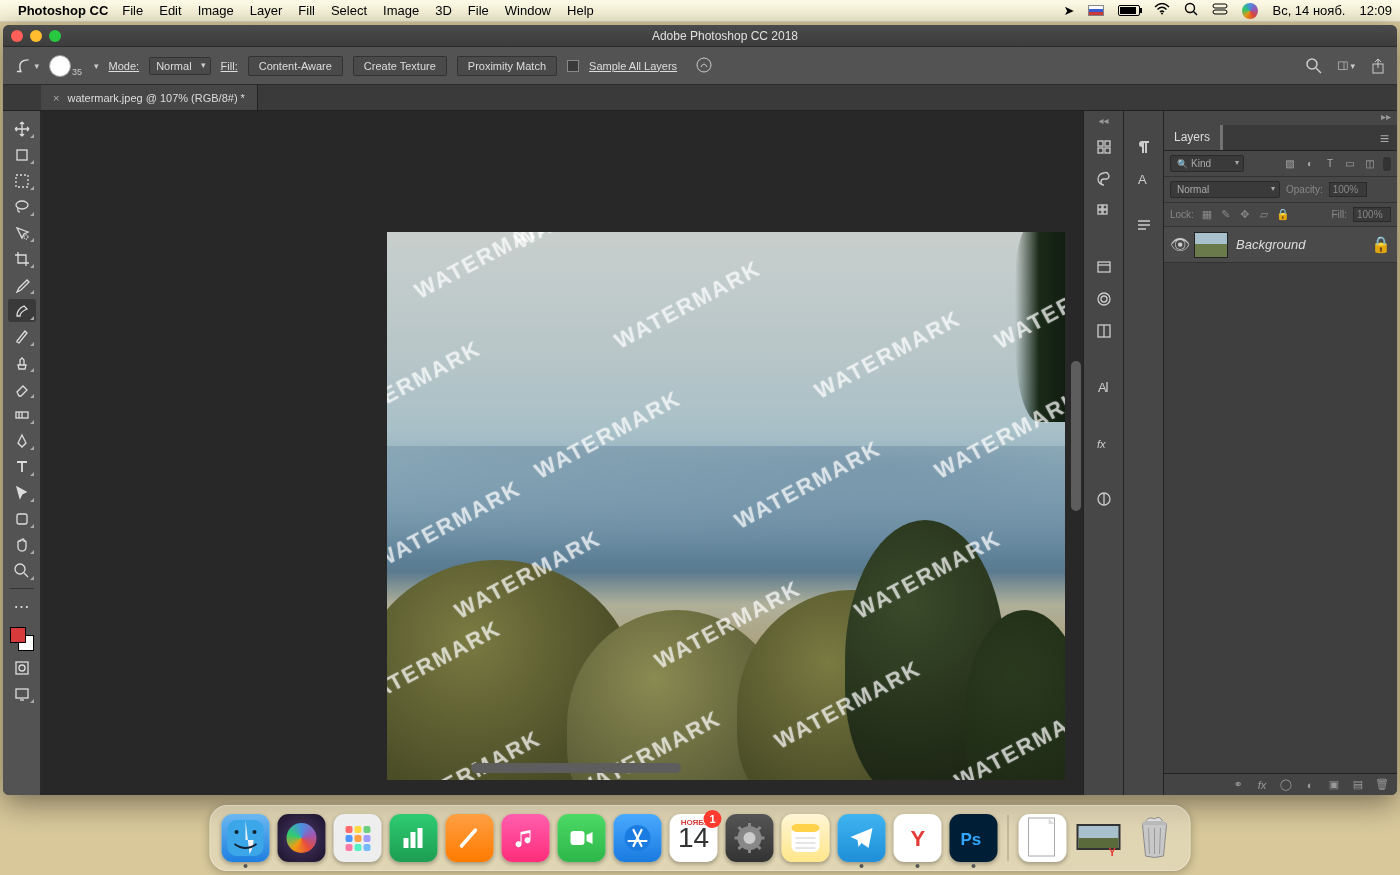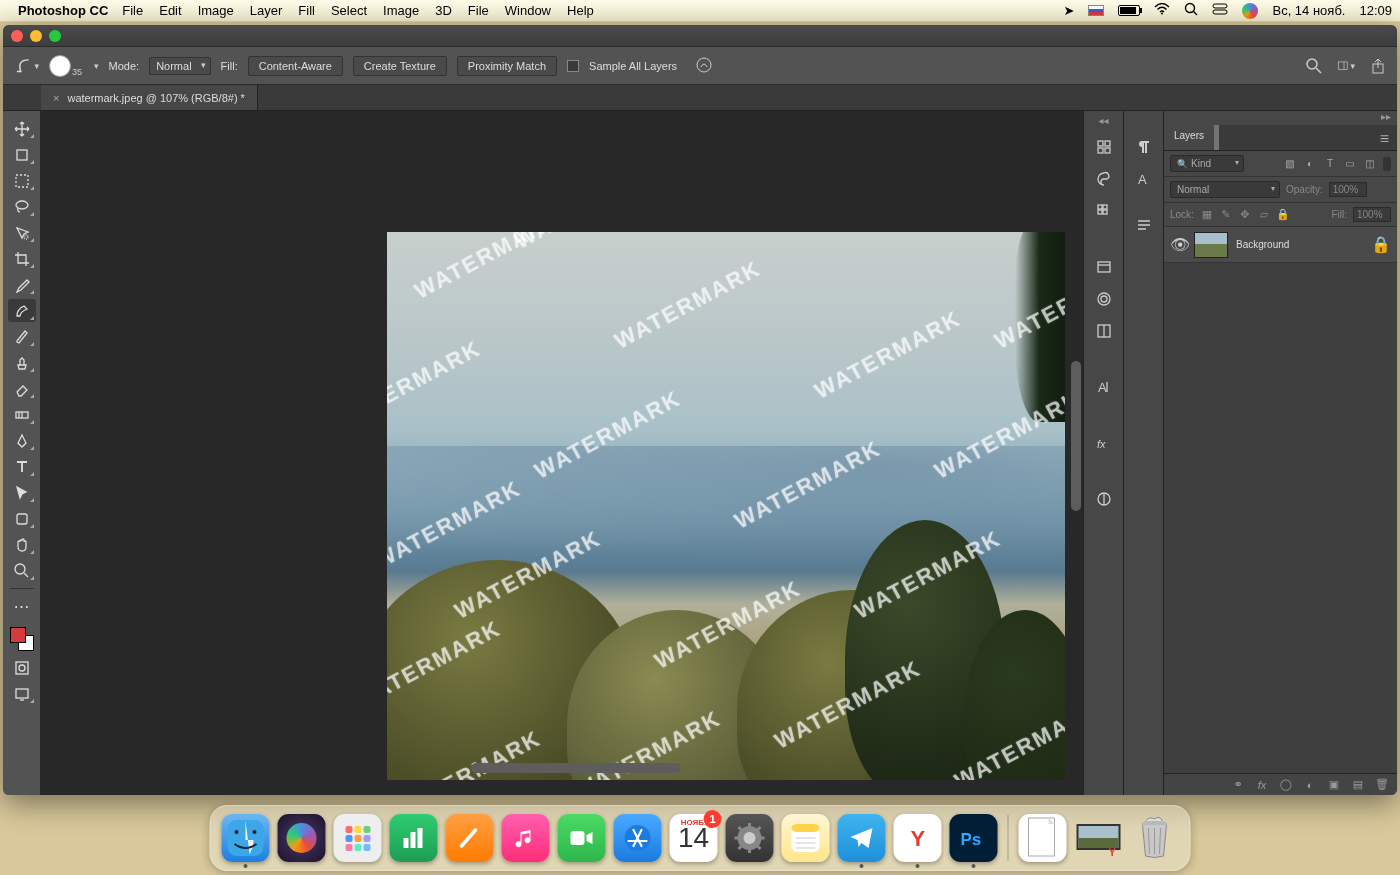--- a/index.html
+++ b/index.html
@@ -26,21 +26,21 @@
 .tbtn.red { background:#ff5f57; } .tbtn.yel { background:#febc2e; } .tbtn.grn { background:#28c840; }
 .titlebar .title { flex:1; text-align:center; font-size:12px; color:#e0e0e0; }
 
 
 .optbar { height: 38px; background: #535353; border-bottom:1px solid #2a2a2a; display:flex; align-items:center; padding:0 10px; gap:10px; color:#ddd; font-size:11px; }
 .tool-icon-sm { width:26px; height:26px; display:flex; align-items:center; justify-content:center; }
 .brush-swatch { width:22px; height:22px; border-radius:50%; background:#fff; border:1px solid #999; }
 .brush-wrap { display:flex; align-items:flex-end; line-height:1; gap:1px; }
 .brush-wrap small { font-size:9px; color:#ccc; }
 .arrow-down { font-size:9px; color:#ccc; margin-left:2px; }
-.label { color:#ddd; }
+.label { color:#ddd;text-decoration:underline; }
 .select { background:#4a4a4a; border:1px solid #333; padding:2px 18px 2px 6px; color:#ddd; font-size:11px; position:relative; border-radius:2px; min-width:56px; }
 .select:after { content:'▾'; position:absolute; right:4px; top:2px; font-size:9px; color:#ccc; }
 .segbtn { background:#4a4a4a; border:1px solid #333; padding:3px 10px; color:#ddd; font-size:11px; border-radius:2px; }
 .checkbox { width:12px; height:12px; border:1px solid #888; display:inline-block; vertical-align:middle; background:#3a3a3a; }
 .opt-right { margin-left:auto; display:flex; gap:14px; align-items:center; }
 .opt-icon { width:18px; height:18px; color:#ccc; display:flex; align-items:center; justify-content:center; }
 
 
 .doctabs { height: 26px; background:#3a3a3a; border-bottom:1px solid #222; display:flex; align-items:stretch; padding-left:38px; }
 .doctab { display:flex; align-items:center; gap:8px; padding:0 12px; background:#474747; color:#ddd; font-size:11px; border-right:1px solid #222; }
@@ -79,36 +79,36 @@
 
 .rstrip { width:40px; background:#474747; border-left:1px solid #222; display:flex; flex-direction:column; align-items:center; padding-top:4px; gap:4px; }
 .rstrip .collapse { color:#999; font-size:10px; height:14px; }
 .rstrip .picon { width:28px; height:28px; display:flex; align-items:center; justify-content:center; color:#ccc; border-radius:3px; }
 .rstrip .picon svg { width:16px; height:16px; stroke:#ccc; fill:none; stroke-width:1.3; }
 
 
 .panel-col { width:234px; background:#474747; border-left:1px solid #222; display:flex; flex-direction:column; }
 .panel-expand { height:14px; text-align:right; color:#999; font-size:10px; padding-right:6px; }
 .panel-tabs { height:26px; display:flex; background:#3a3a3a; border-bottom:1px solid #222; }
-.panel-tab { padding:5px 10px; font-size:10px; color:#ddd; background:#474747; border-right:5px solid #737373; }
+.panel-tab { padding:5px 10px; font-size:12px; color:#ddd; background:#474747; border-right:3px solid #737373; }
 .panel-row { display:flex; align-items:center; gap:6px; padding:4px 6px; font-size:10px; color:#aaa; border-bottom:1px solid #333; }
 .panel-row .mini-select { flex:0 0 auto; background:#3a3a3a; border:1px solid #2a2a2a; padding:2px 16px 2px 6px; color:#aaa; position:relative; border-radius:2px; min-width:70px; }
 .panel-row .mini-select:after { content:'▾'; position:absolute; right:4px; top:2px; font-size:8px; }
 .panel-row .mini-input { width:38px; background:#3a3a3a; border:1px solid #2a2a2a; padding:1px 3px; color:#888; font-size:10px; }
 .panel-row .lbl { color:#888; }
 .panel-row .ricons { display:flex; gap:6px; margin-left:auto; }
 .panel-row .ricons span { width:14px; height:14px; color:#aaa; display:flex; align-items:center; justify-content:center; }
 .panel-row .lockicons { display:flex; gap:5px; }
 .panel-row .lockicons span { width:14px; height:14px; color:#888; display:flex; align-items:center; justify-content:center; font-size:11px; }
 
 .layer-list { flex:1; background:#3f3f3f; overflow:auto; }
 .layer-item { display:flex; align-items:center; height:36px; background:#4a4a4a; padding:0 6px; gap:8px; border-bottom:1px solid #333; }
 .layer-item .eye { width:16px; text-align:center; color:#ccc; }
 .layer-item .thumb { width:34px; height:26px; background:linear-gradient(#a8c0cc 0 45%, #6a7a4a 45% 100%); border:1px solid #222; }
-.layer-item .name { font-size:10px; color:#ddd; flex:1; }
+.layer-item .name { font-size:13px; color:#ddd; font-style:italic; flex:1; }
 .layer-item .lock { color:#aaa; }
 
 .panel-footer { height:22px; background:#444; border-top:1px solid #222; display:flex; justify-content:flex-end; align-items:center; gap:10px; padding:0 8px; }
 .panel-footer span { color:#999; font-size:11px; width:14px; text-align:center; }
 
 
 .dock { position:absolute; bottom:4px; left:50%; transform:translateX(-50%); height:66px; padding:4px 12px; background:rgba(235,230,210,.45); border-radius:18px; display:flex; align-items:center; gap:8px; backdrop-filter:blur(6px); box-shadow:0 2px 8px rgba(0,0,0,.25), inset 0 0 0 1px rgba(255,255,255,.3); }
 .dock-icon { width:48px; height:48px; border-radius:11px; display:flex; align-items:center; justify-content:center; font-size:26px; color:#fff; box-shadow:0 2px 4px rgba(0,0,0,.3); position:relative; }
 .dock-sep { width:1px; height:46px; background:rgba(0,0,0,.25); margin:0 2px; }
 .dock-icon .dot { position:absolute; bottom:-6px; left:50%; transform:translateX(-50%); width:4px; height:4px; border-radius:50%; background:#555; }
@@ -159,20 +159,21 @@
   </div>
 </div>
 
 <div class="app">
   <div class="titlebar">
     <div class="traffic">
       <div class="tbtn red"></div>
       <div class="tbtn yel"></div>
       <div class="tbtn grn"></div>
     </div>
+    <div class="title">Adobe Photoshop CC 2018</div>
   </div>
 
   <div class="optbar">
     <div class="tool-icon-sm">
         <svg viewBox="0 0 20 20">
           <path d="M4 16 L8 16 Q4 4 16 4" stroke="#ddd" fill="none" stroke-width="1.5"></path>
         </svg>
         <span class="arrow-down">▾</span>
       </div>
     <div class="brush-wrap">

